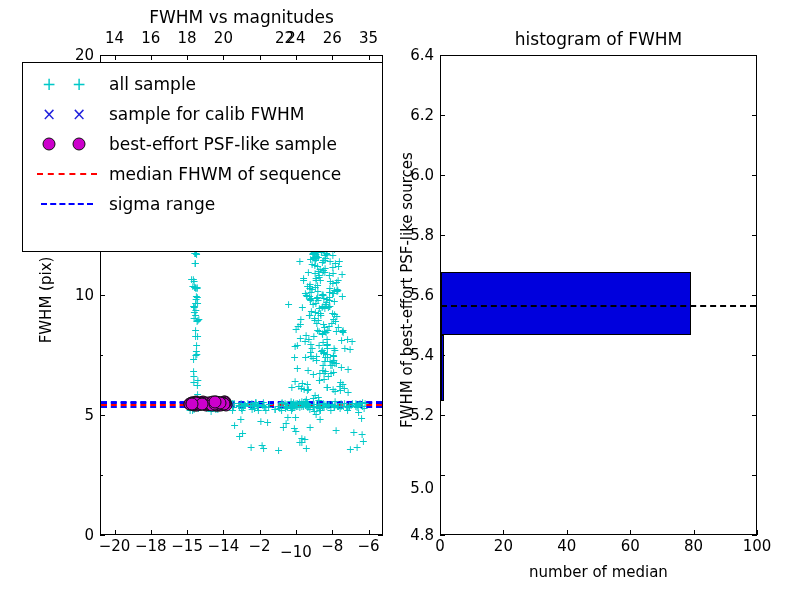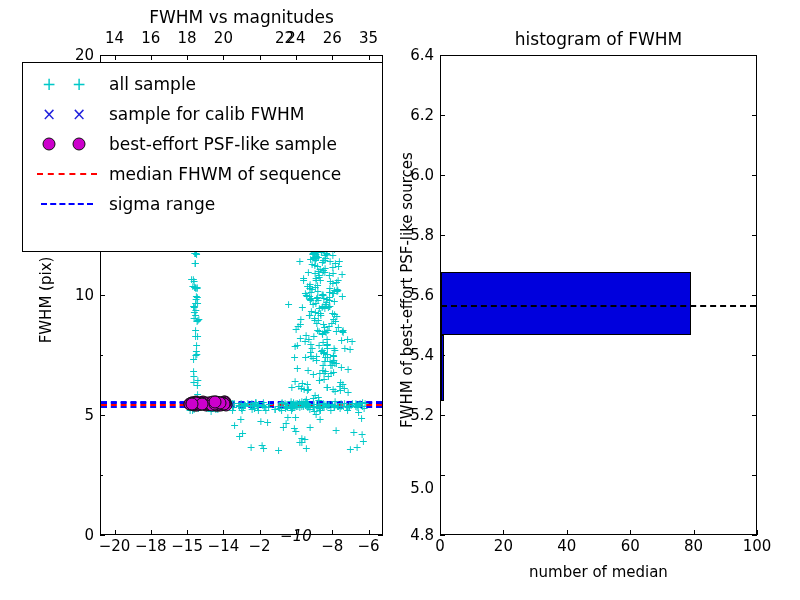--- a/index.html
+++ b/index.html
@@ -196,21 +196,21 @@
         <div class="tick-label xtick" style="left:332.2px;top:30px;">26</div>
         <div class="tick-label xtick" style="left:368.5px;top:30px;">35</div>
       </div>
 
     <div id="left-bottom-ticks">
         <div class="tick-label xtick" style="left:114.5px;top:538px;">−20</div>
         <div class="tick-label xtick" style="left:150.8px;top:538px;">−18</div>
         <div class="tick-label xtick" style="left:187.1px;top:538px;">−15</div>
         <div class="tick-label xtick" style="left:223.4px;top:538px;">−14</div>
         <div class="tick-label xtick" style="left:259.6px;top:538px;">−2</div>
-        <div class="tick-label xtick" style="left:295.9px;top:528px;font-style:italic;">−10</div>
+        <div class="tick-label xtick" style="left:295.9px;top:544px;">−10</div>
         <div class="tick-label xtick" style="left:332.2px;top:538px;">−8</div>
         <div class="tick-label xtick" style="left:368.5px;top:538px;">−6</div>
       </div>
 
     <div id="left-y-ticks">
         <div class="tick-label ytick" style="left:60px;width:34px;top:535.0px;">0</div>
         <div class="tick-label ytick" style="left:60px;width:34px;top:415.0px;">5</div>
         <div class="tick-label ytick" style="left:60px;width:34px;top:295.0px;">10</div>
         <div class="tick-label ytick" style="left:60px;width:34px;top:55.0px;">20</div>
       </div>

